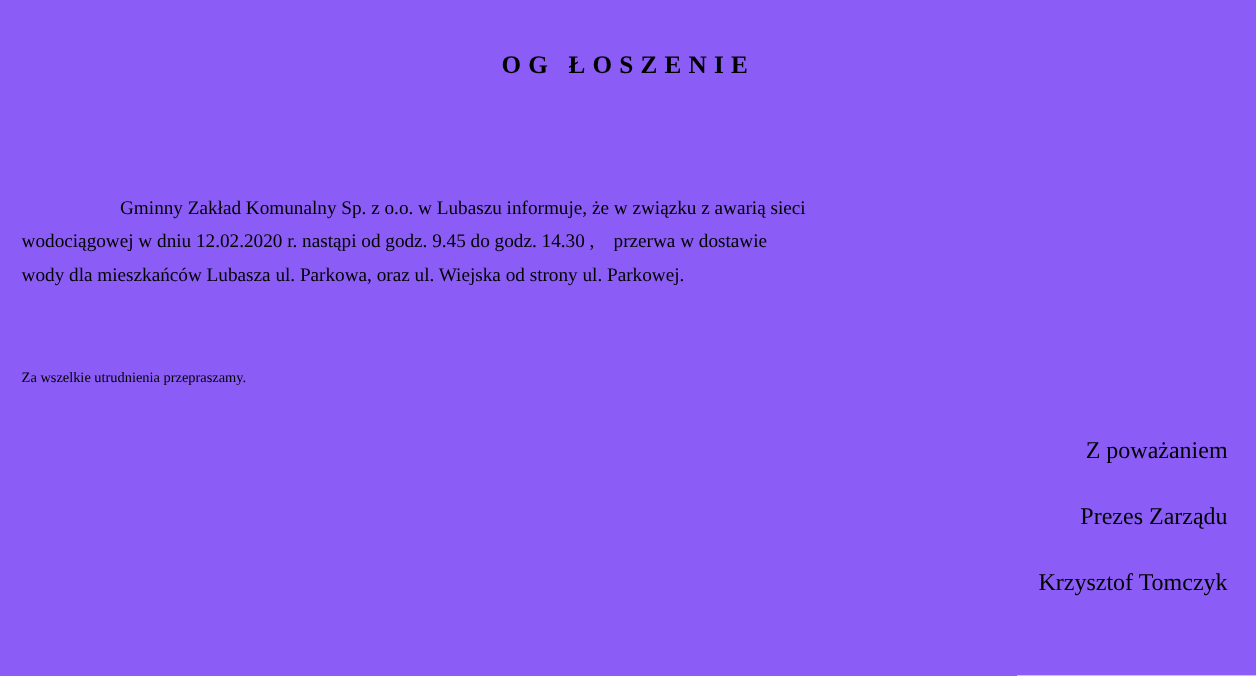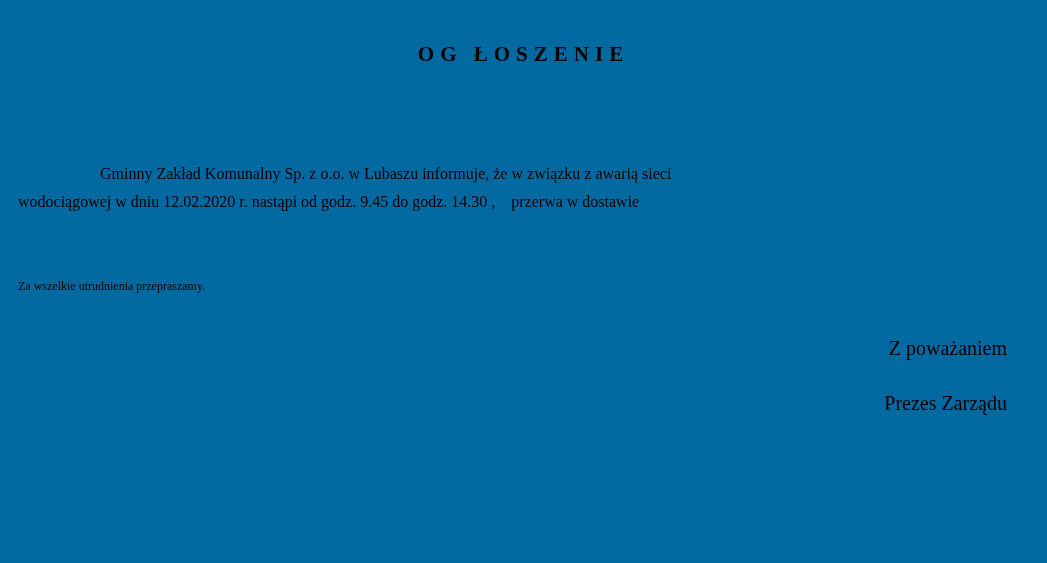--- a/index.html
+++ b/index.html
@@ -4,21 +4,21 @@
 <style>
   html, body {
     margin: 0;
     padding: 0;
     background: #ffffff;
   }
   .page {
     position: relative;
     width: 1047px;
     height: 563px;
-    background: #0369a1;
+    background: #8b5cf6;
     color: #000000;
     font-family: "Liberation Serif", serif;
     overflow: hidden;
   }
   .title {
     margin: 0;
     padding-top: 40px;
     font-size: 21px;
     line-height: 28px;
     font-weight: bold;
@@ -37,42 +37,44 @@
   .line.indent {
     padding-left: 82px;
   }
   .closing {
     margin: 56px 24px 0 18px;
     font-size: 12px;
     line-height: 28px;
     white-space: pre;
   }
   .signature {
-    margin-right: 40px;
+    margin-right: 24px;
     text-align: right;
     font-size: 20px;
     line-height: 28px;
   }
   .sig-line { white-space: pre; }
   .sig-salutation { margin-top: 34px; }
   .sig-role { margin-top: 27px; padding-left: 16px; }
   .sig-name { margin-top: 27px; }
 </style>
 </head>
 <body>
 
 <div class="page">
 
   <h1 class="title">OG ŁOSZENIE</h1>
 
   <div class="paragraph">
     <div class="line indent">Gminny Zakład Komunalny Sp. z o.o. w Lubaszu informuje, że w związku z awarią sieci</div>
     <div class="line">wodociągowej w dniu 12.02.2020 r. nastąpi od godz. 9.45 do godz. 14.30 ,    przerwa w dostawie</div>
+    <div class="line">wody dla mieszkańców Lubasza ul. Parkowa, oraz ul. Wiejska od strony ul. Parkowej.</div>
   </div>
 
   <div class="closing">Za wszelkie utrudnienia przepraszamy.</div>
 
   <div class="signature">
     <div class="sig-line sig-salutation">Z poważaniem</div>
     <div class="sig-line sig-role">Prezes Zarządu</div>
+    <div class="sig-line sig-name">Krzysztof Tomczyk</div>
   </div>
 
 </div>
 
 </body></html>

